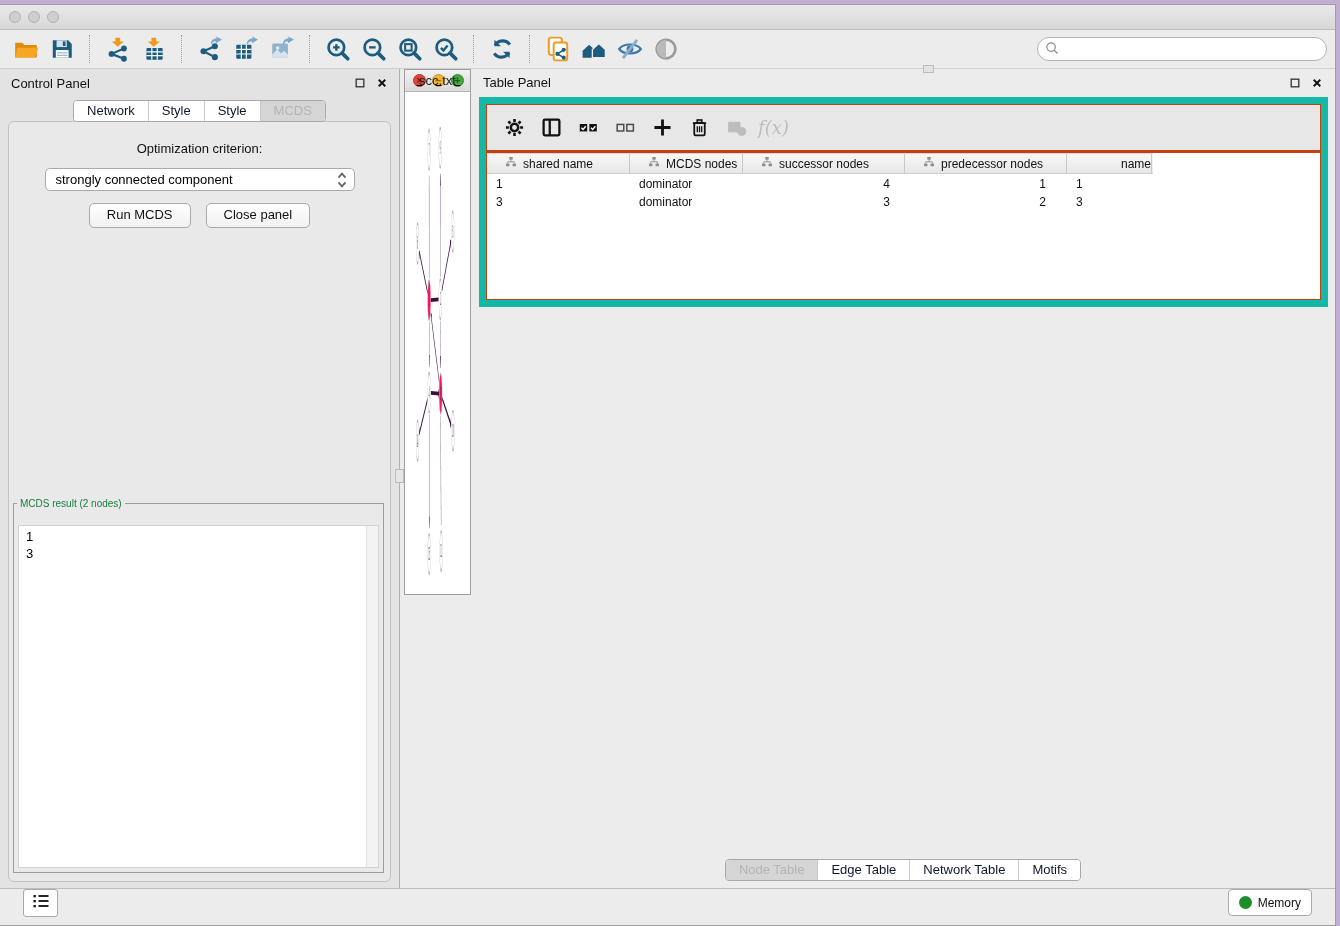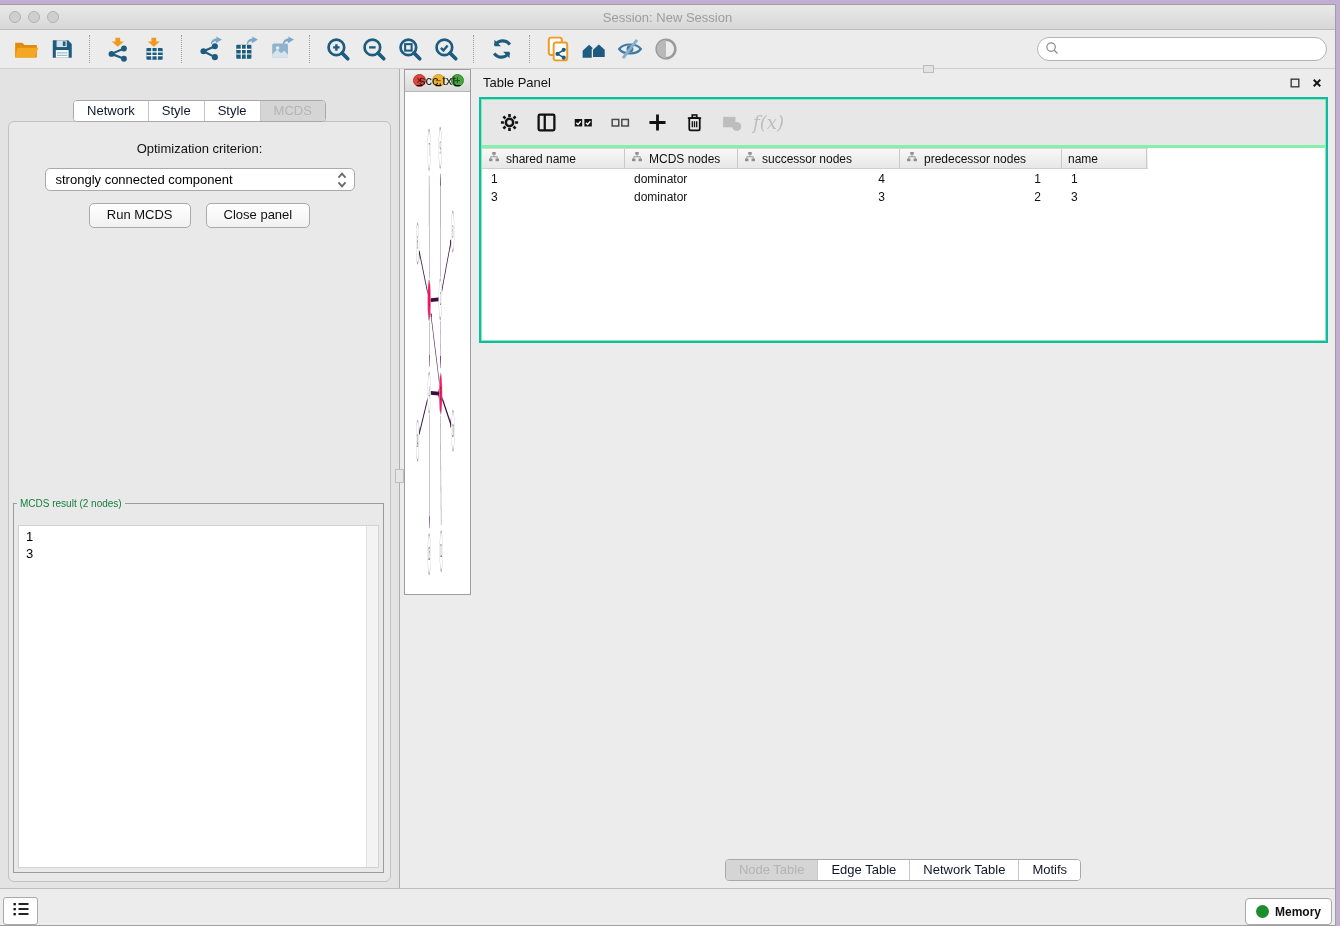--- a/index.html
+++ b/index.html
@@ -60,49 +60,48 @@
   .nw-canvas{flex:1;position:relative;min-height:0;}
   .nw-canvas svg{position:absolute;left:0;top:0;}
 
   .h-splitter{height:3px;flex:none;position:relative;}
   .split-handle{position:absolute;left:452px;top:-4px;width:11px;height:8px;background:#e3e3e3;border:1px solid #bcbcbc;box-sizing:border-box;}
   .v-handle{position:absolute;left:-5px;top:400px;width:9px;height:14px;background:#e6e6e6;border:1px solid #bdbdbd;box-sizing:border-box;z-index:3;}
 
   
   .table-panel{flex:1;position:relative;min-height:0;}
   .tp-header{position:absolute;top:0;left:0;right:0;height:27px;padding:0 12px;}
-  .tp-box{position:absolute;left:8px;right:7px;top:28px;height:246px;background:#86efac;border:2px solid #14b8a6;box-sizing:border-box;}
+  .tp-box{position:absolute;left:8px;right:7px;top:28px;height:210px;background:#c2410c;border:7px solid #14b8a6;box-sizing:border-box;}
   .tp-toolbar{height:45px;background:#e7e7e7;display:flex;align-items:center;padding:0 9px;margin:1px 1px 0 1px;}
   .tp-toolbar .tbtn{width:37px;height:34px;}
   .tbtn.disabled svg *{stroke:#bdbdbd;fill:#bdbdbd;}
   .fx{font-family:"DejaVu Serif",serif;font-style:italic;font-size:18px;color:#bdbdbd;}
   .tp-table{position:absolute;top:49px;left:1px;right:1px;bottom:1px;background:#fff;overflow:hidden;}
   .thead{display:flex;height:21px;background:linear-gradient(#f8f8f8,#e7e7e7);border-top:1px solid #d6d6d6;border-bottom:1px solid #cfcfcf;box-sizing:border-box;width:666px;}
-  .th{display:flex;align-items:center;gap:6px;padding-left:6px;font-size:12px;color:#111;border-right:1px solid #c9c9c9;box-sizing:border-box;background:transparent;}
+  .th{display:flex;align-items:center;gap:6px;padding-left:18px;font-size:12px;color:#111;border-right:1px solid #c9c9c9;box-sizing:border-box;background:transparent;}
   .trow{display:flex;height:16px;font-size:12px;color:#111;align-items:center;width:666px;margin-top:2px;}
   .td{box-sizing:border-box;overflow:hidden;white-space:nowrap;}
   .tp-tabs{position:absolute;bottom:7px;left:0;right:0;display:flex;justify-content:center;}
 
   
-  .statusbar{height:36px;flex:none;border-top:1px solid #bdbdbd;display:flex;align-items:flex-end;padding:0 3px;background:#ececec;font-weight:bold;}
+  .statusbar{height:36px;flex:none;border-top:1px solid #bdbdbd;display:flex;align-items:flex-start;padding:0 23px;background:#ececec;}
   .list-btn{width:33px;height:26px;border:1px solid #a9a9a9;border-radius:3px;background:#fff;display:flex;align-items:center;justify-content:center;}
   .memory-btn{margin-left:auto;height:25px;border:1px solid #a9a9a9;border-radius:4px;background:#fff;display:flex;align-items:center;gap:6px;padding:0 10px;font-size:12px;color:#111;}
   .mem-dot{width:13px;height:13px;border-radius:50%;}
 </style>
 </head>
 <body>
 
 <div class="desktop">
   <div class="app">
 
     <div class="titlebar">
       <span class="tl"></span>
       <span class="tl"></span>
       <span class="tl"></span>
-      <span class="app-title">Session: New Session</span>
     </div>
 
     <div class="toolbar">
       <span id="tb-icons" style="display:flex;align-items:center;">
           <span class="tbtn">
             <span class="icon">
               <svg width="26" height="26" viewBox="0 0 24 24">
                 <path d="M2 6.2h6.6l2 2.1H22v11.5H2z" fill="#df8c0b"></path>
                 <path d="M4 10.8h19.4l-3.2 9H2z" fill="#f6a623"></path>
               </svg>
@@ -270,20 +269,35 @@
                 <circle cx="10" cy="10" r="6" fill="none" stroke="#8a8a8a" stroke-width="1.7"></circle>
                 <path d="M14.5 14.5L19 19" stroke="#8a8a8a" stroke-width="1.7"></path>
               </svg></span></span>
         <input placeholder="" style="">
       </span>
     </div>
 
     <div class="workspace">
 
       <div class="control-panel">
+        <div class="cp-header">
+          <span>Control Panel</span>
+          <span class="winbtns">
+            <span class="winbtn">
+              <svg width="12" height="12" viewBox="0 0 22 22">
+                  <rect x="4" y="4" width="14" height="14" fill="none" stroke="#333" stroke-width="2.4"></rect>
+                </svg>
+            </span>
+            <span class="winbtn">
+              <svg width="12" height="12" viewBox="0 0 22 22">
+                  <path d="M5 5L17 17M17 5L5 17" stroke="#111" stroke-width="3.4"></path>
+                </svg>
+            </span>
+          </span>
+        </div>
         <div class="cp-tabbar">
             <span class="tabgroup" id="cp-tabs">
               <span class="tab">Network</span>
               <span class="tab">Style</span>
               <span class="tab">Style</span>
               <span class="tab selected">MCDS</span>
             </span>
           </div>
 
         <div class="cp-content">
@@ -524,21 +538,21 @@
                     <span class="icon"><svg width="12" height="12" viewBox="0 0 24 24">
                         <path d="M12 7.4v4.1M5.5 15v-3.5h13V15" fill="none" stroke="#8f8f8f" stroke-width="1.8"></path>
                         <g fill="#8f8f8f">
                           <rect x="8.5" y="2" width="7" height="5.4" rx="0.8"></rect>
                           <rect x="2" y="15" width="7" height="5.4" rx="0.8"></rect>
                           <rect x="15" y="15" width="7" height="5.4" rx="0.8"></rect>
                         </g>
                       </svg></span>
                     <span>predecessor nodes</span>
                   </div>
-                  <div class="th" style="width: 85px; justify-content: flex-start;">
+                  <div class="th" style="width: 85px; justify-content: flex-end;">
                     <span>name</span>
                   </div>
                 </div>
               <div id="tbody">
                   <div class="trow">
                     <div class="td" style="width: 143px; text-align: left; padding: 0px 0px 0px 9px;">1</div>
                     <div class="td" style="width: 113px; text-align: left; padding: 0px 0px 0px 9px;">dominator</div>
                     <div class="td" style="width: 162px; text-align: right; padding: 0px 15px 0px 0px;">4</div>
                     <div class="td" style="width: 162px; text-align: right; padding: 0px 21px 0px 0px;">1</div>
                     <div class="td" style="width: 85px; text-align: left; padding: 0px 0px 0px 9px;">1</div>

